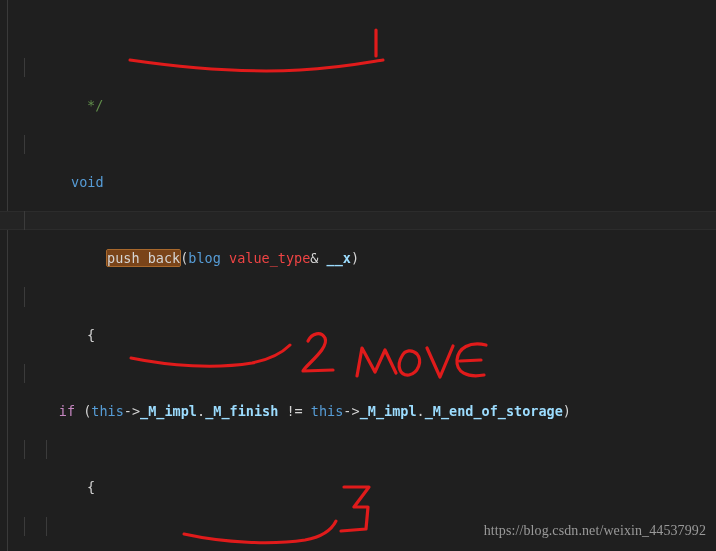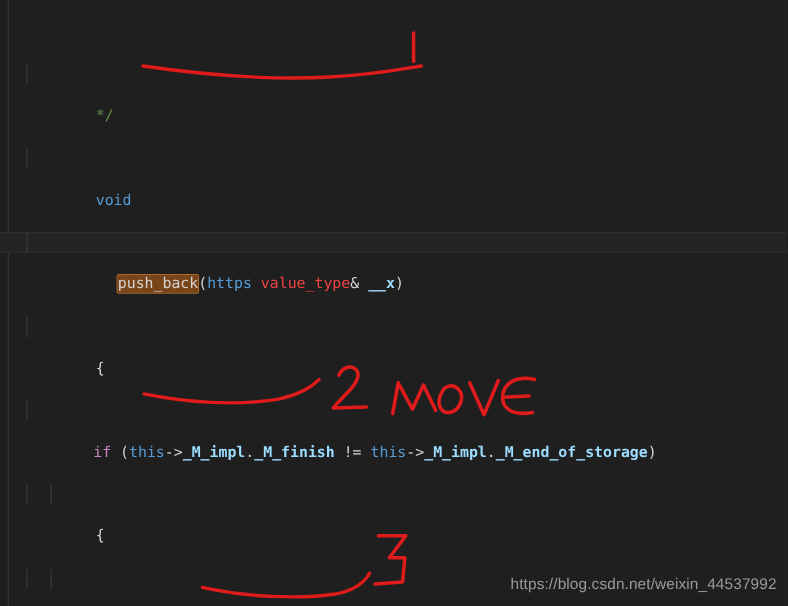--- a/index.html
+++ b/index.html
@@ -49,53 +49,53 @@
     background:#7a4419;
     outline:1px solid #a8682c;
     border-radius:1px;
     margin-left:20px;
   }
   
   #ink{position:absolute;left:0;top:0;width:716px;height:551px;pointer-events:none;}
   #watermark{
     position:absolute;right:10px;top:521px;
     color:#9a9a9a;font-size:14px;
-    font-family:Liberation Sans, sans-serif;
+    font-family:Liberation Serif, serif;
     letter-spacing:.1px;
   }
 </style>
 </head>
 <body>
 
 <div id="editor">
   <div class="edge-rule"></div>
 
   <div class="code">
 
     <div class="line" style="padding-left:22px">
       <span class="guide" style="left:24px"></span>
       <span class="cmt">  */</span>
     </div>
 
-    <div class="line" style="padding-left:22px">
+    <div class="line" style="padding-left:6px">
       <span class="guide" style="left:24px"></span>
       <span class="kw2">  void</span>
     </div>
 
     <div class="line hl" style="padding-left:22px">
       <span class="guide" style="left:24px"></span>
-      <span class="pun">  </span><span class="sel">push_back</span><span class="pun">(</span><span class="kw2">https</span><span class="pun"> </span><span class="typ">value_type</span><span class="op">&amp;</span><span class="pun"> </span><span class="var">__x</span><span class="pun">)</span>
+      <span class="pun">  </span><span class="sel">push_back</span><span class="pun">(</span><span class="kw2">blog</span><span class="pun"> </span><span class="typ">value_type</span><span class="op">&amp;</span><span class="pun"> </span><span class="var">__x</span><span class="pun">)</span>
     </div>
 
     <div class="line" style="padding-left:22px">
       <span class="guide" style="left:24px"></span>
       <span class="pun">  {</span>
     </div>
 
-    <div class="line" style="padding-left:36px">
+    <div class="line" style="padding-left:10px">
       <span class="guide" style="left:24px"></span>
       <span class="kw">if</span><span class="pun"> (</span><span class="kw2">this</span><span class="op">-&gt;</span><span class="var">_M_impl</span><span class="pun">.</span><span class="var">_M_finish</span><span class="pun"> </span><span class="op">!=</span><span class="pun"> </span><span class="kw2">this</span><span class="op">-&gt;</span><span class="var">_M_impl</span><span class="pun">.</span><span class="var">_M_end_of_storage</span><span class="pun">)</span>
     </div>
 
     <div class="line" style="padding-left:22px">
       <span class="guide" style="left:24px"></span><span class="guide" style="left:46px"></span>
       <span class="pun">  {</span>
     </div>
 
     <div class="line" style="padding-left:22px">

